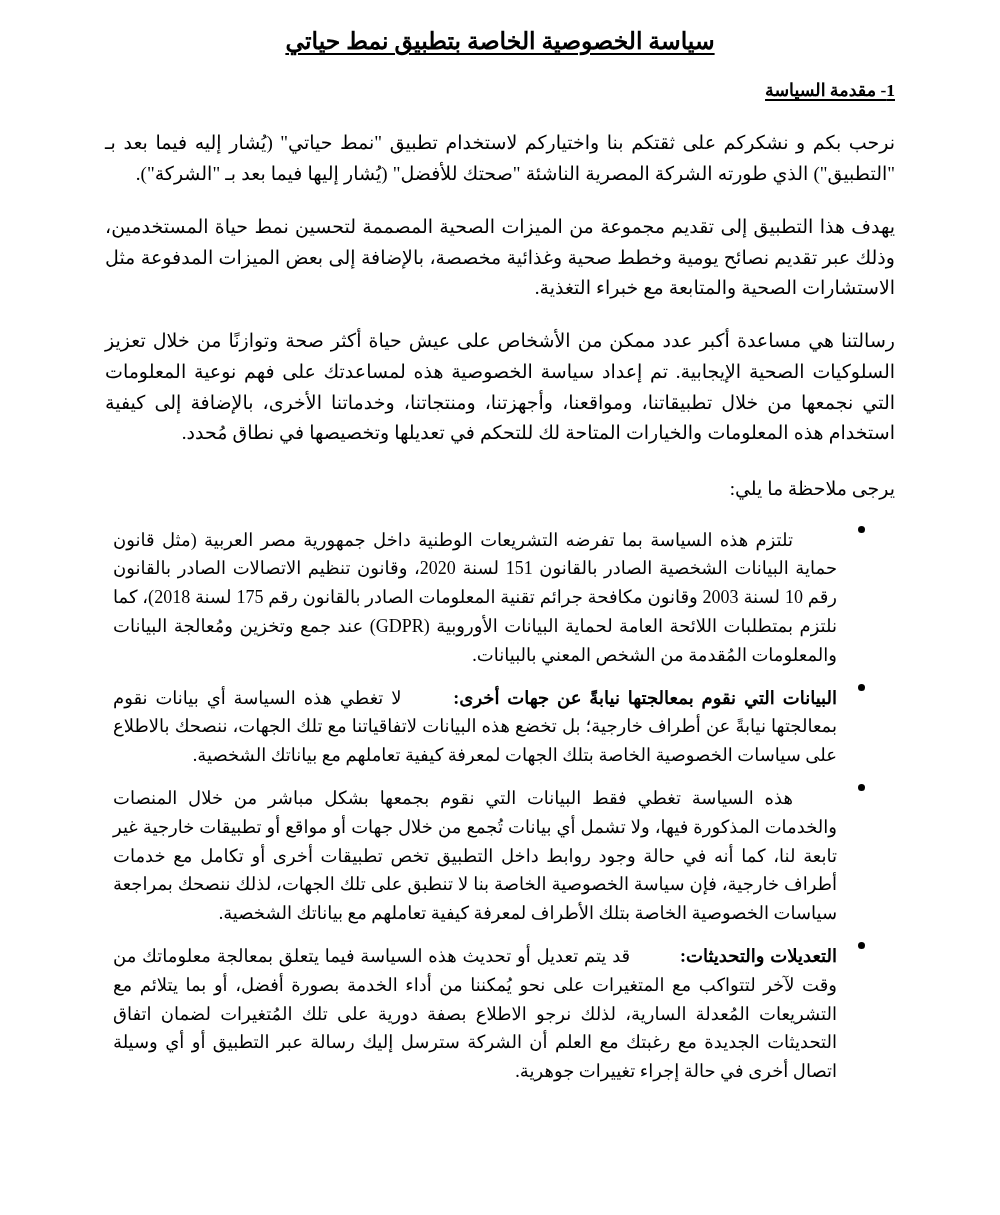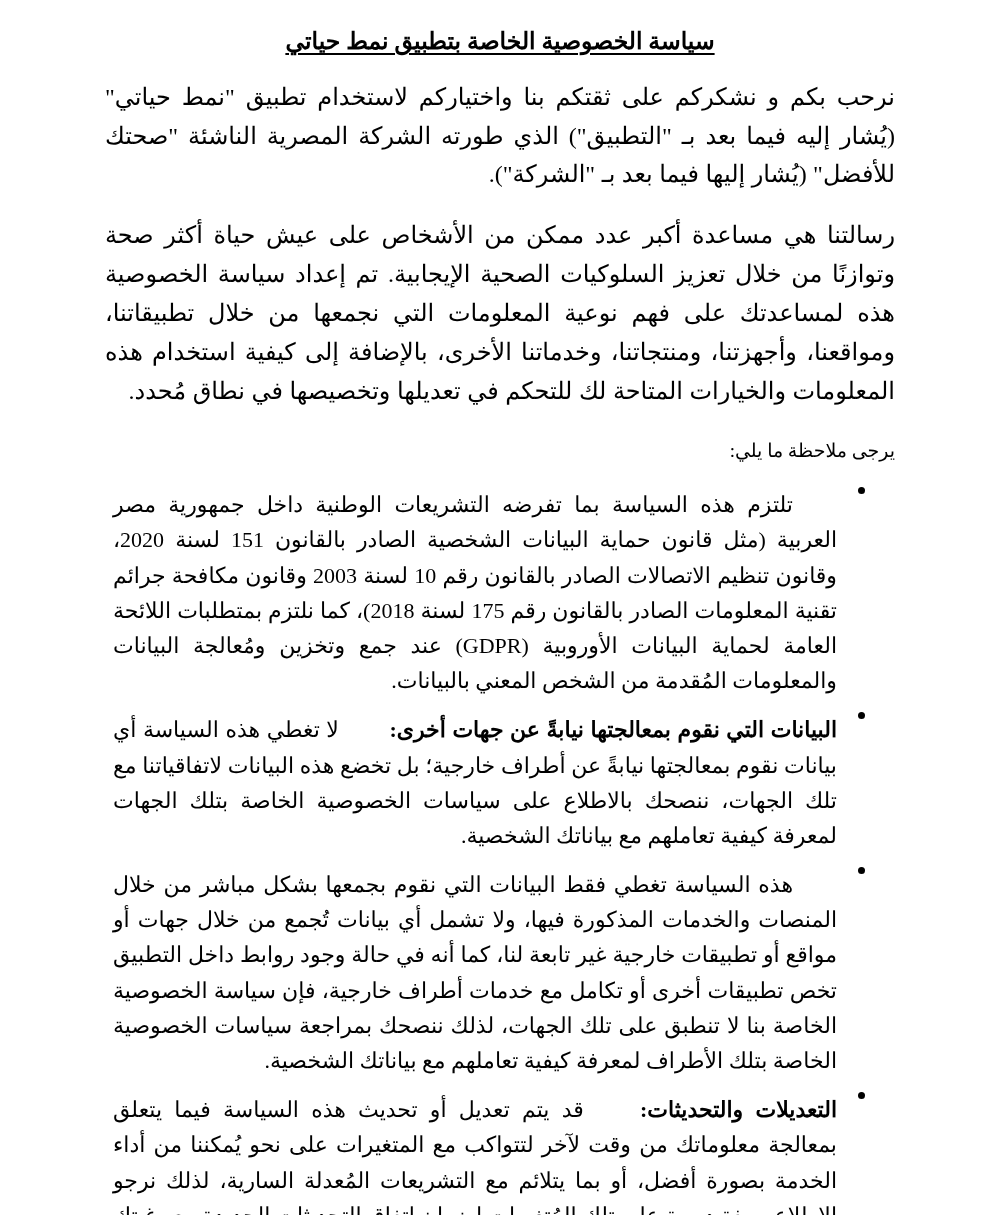--- a/index.html
+++ b/index.html
@@ -56,21 +56,21 @@
     line-height: 1.4;
     margin: 0 0 26px 0;
   }
   .section-heading .u {
     text-decoration: underline;
     text-underline-offset: 3px;
     text-decoration-thickness: 1.6px;
   }
 
   p.para {
-    font-size: 24px;
+    font-size: 19px;
     line-height: 1.62;
     text-align: justify;
     text-align-last: right;
     margin: 0 0 22px 0;
     word-spacing: 0.02em;
     font-family: Liberation Serif, serif;
   }
   p.para:last-of-type { margin-bottom: 12px; }
 
   .note-lead {
@@ -82,21 +82,21 @@
   }
 
   ul.bullets {
     list-style: none;
     margin: 0;
     padding: 0;
   }
 
   ul.bullets > li {
     position: relative;
-    font-size: 22px;
+    font-size: 18px;
     line-height: 1.6;
     text-align: justify;
     text-align-last: right;
     
     margin: 0 30px 14px 8px;
     padding-right: 28px;
   }
   ul.bullets > li:last-child { margin-bottom: 0; }
 
   ul.bullets > li .marker {
@@ -114,23 +114,25 @@
   b, .b { font-weight: bold; margin-left: 44px; }
 </style>
 </head>
 <body>
 
 <div id="page">
   <div class="content">
 
     <h1 class="doc-title"><span class="u">سياسة الخصوصية الخاصة بتطبيق نمط حياتي</span></h1>
 
+    <h2 class="section-heading"><span class="u">1- مقدمة السياسة</span></h2>
 
     <p class="para">نرحب بكم و نشكركم على ثقتكم بنا واختياركم لاستخدام تطبيق "نمط حياتي" (يُشار إليه فيما بعد بـ "التطبيق") الذي طورته الشركة المصرية الناشئة "صحتك للأفضل" (يُشار إليها فيما بعد بـ "الشركة").</p>
 
+    <p class="para">يهدف هذا التطبيق إلى تقديم مجموعة من الميزات الصحية المصممة لتحسين نمط حياة المستخدمين، وذلك عبر تقديم نصائح يومية وخطط صحية وغذائية مخصصة، بالإضافة إلى بعض الميزات المدفوعة مثل الاستشارات الصحية والمتابعة مع خبراء التغذية.</p>
 
     <p class="para">رسالتنا هي مساعدة أكبر عدد ممكن من الأشخاص على عيش حياة أكثر صحة وتوازنًا من خلال تعزيز السلوكيات الصحية الإيجابية. تم إعداد سياسة الخصوصية هذه لمساعدتك على فهم نوعية المعلومات التي نجمعها من خلال تطبيقاتنا، ومواقعنا، وأجهزتنا، ومنتجاتنا، وخدماتنا الأخرى، بالإضافة إلى كيفية استخدام هذه المعلومات والخيارات المتاحة لك للتحكم في تعديلها وتخصيصها في نطاق مُحدد.</p>
 
     <div class="note-lead">يرجى ملاحظة ما يلي:</div>
 
     <ul class="bullets">
       <li>
         <span class="marker"></span>
         <b class="b"></b><span>تلتزم هذه السياسة بما تفرضه التشريعات الوطنية داخل جمهورية مصر العربية (مثل قانون حماية البيانات الشخصية الصادر بالقانون 151 لسنة 2020، وقانون تنظيم الاتصالات الصادر بالقانون رقم 10 لسنة 2003 وقانون مكافحة جرائم تقنية المعلومات الصادر بالقانون رقم 175 لسنة 2018)، كما نلتزم بمتطلبات اللائحة العامة لحماية البيانات الأوروبية (GDPR) عند جمع وتخزين ومُعالجة البيانات والمعلومات المُقدمة من الشخص المعني بالبيانات.</span>
       </li>

